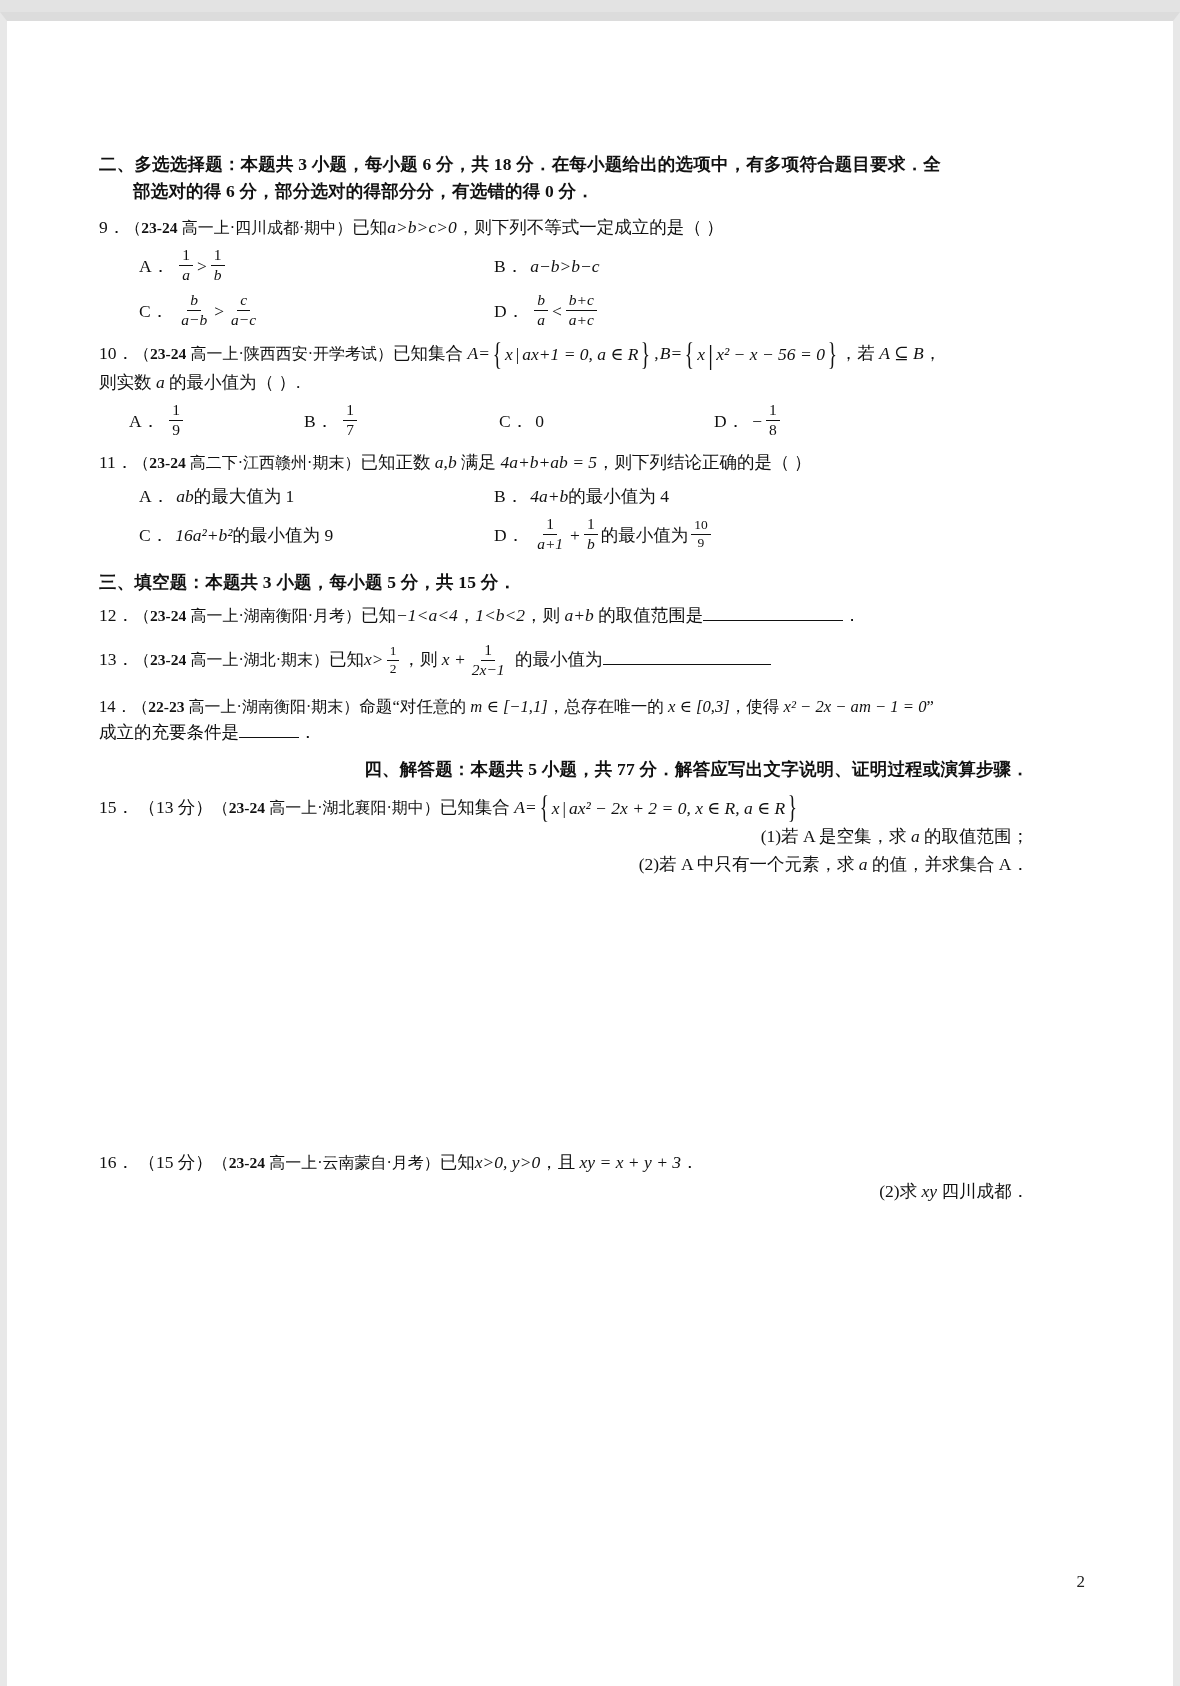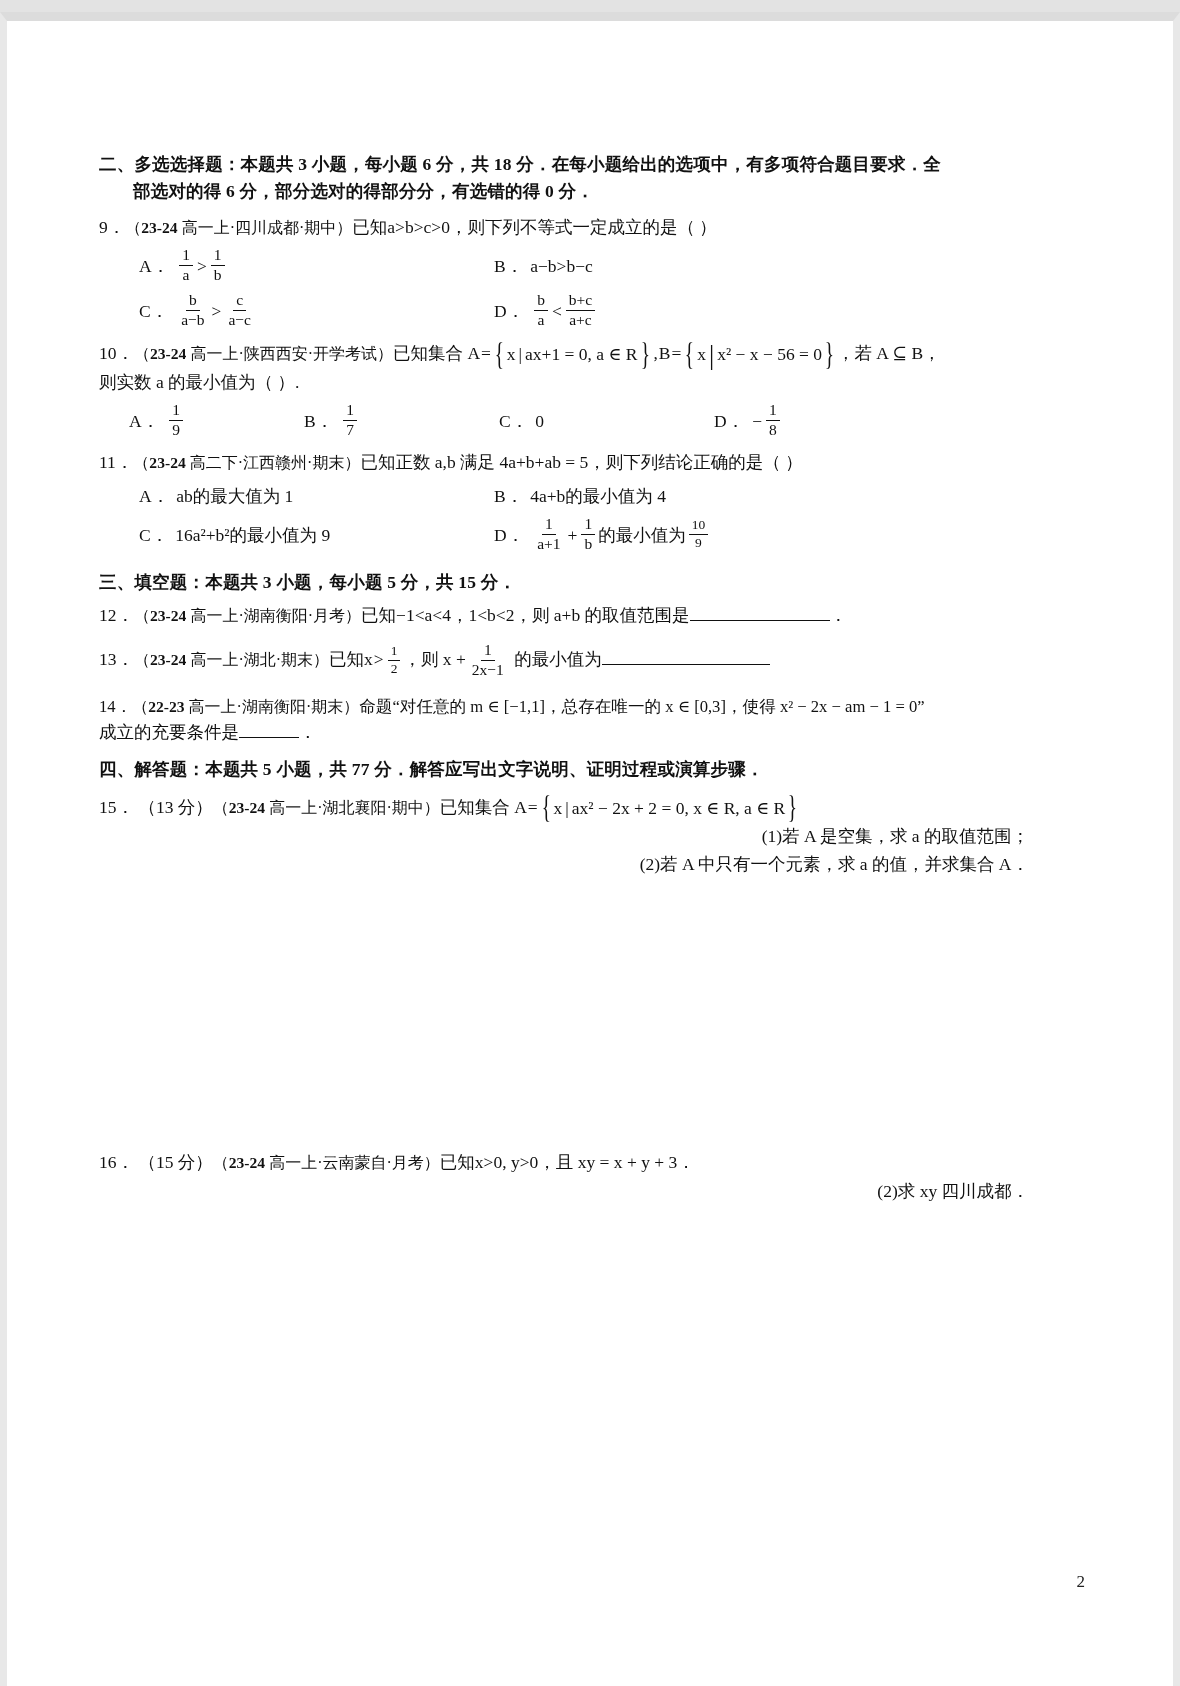--- a/index.html
+++ b/index.html
@@ -73,21 +73,21 @@
 
   .opts-4 { padding-left: 30px; }
   .opts-4 .opt:nth-child(1) { width: 175px; }
   .opts-4 .opt:nth-child(2) { width: 195px; }
   .opts-4 .opt:nth-child(3) { width: 215px; }
   .opts-4 .opt:nth-child(4) { width: 180px; }
 
   .subq { display: block; margin-top: 1px; text-align: right; }
 
   
-  .m { font-family: "Liberation Serif","DejaVu Serif",serif; }
+  .m { font-family: "Liberation Serif","DejaVu Serif",serif; font-style: italic; }
   .mr { font-style: normal; }
   .op { font-style: normal; padding: 0 1px; }
 
   .frac {
     display: inline-flex;
     flex-direction: column;
     align-items: center;
     vertical-align: middle;
     margin: 0 3px;
     position: relative;
@@ -300,21 +300,21 @@
             <span class="den m">2x−1</span>
           </span><span> 的最小值为</span><span class="blank-l"></span>
     </div>
 
     <div class="q" style="margin-top:13px; font-size:16.6px;">
       <span class="q-num">14．</span><span class="src"><span>（</span><b>22-23</b><span> 高一上·湖南衡阳·期末）</span></span><span>命题“对任意的 </span><span class="m">m ∈ [−1,1]</span><span>，总存在唯一的 </span><span class="m">x ∈ [0,3]</span><span>，使得 </span><span class="m">x² − 2x − am − 1 = 0</span><span>”</span>
 
       <span class="q-line" style="font-size:17.5px;"><span>成立的充要条件是</span><span class="blank-s"></span><span>．</span></span>
     </div>
 
-    <div class="sec-head" style="margin-top:9px;">
+    <div class="sec-head" style="margin-top:9px;text-align:right;">
       <span>四、解答题：本题共 5 小题，共 77 分．解答应写出文字说明、证明过程或演算步骤．</span>
     </div>
 
     <div class="q" style="margin-top:11px;">
       <span class="q-num">15．</span>
       <span>（13 分）</span><span class="src"><span>（</span><b>23-24</b><span> 高一上·湖北襄阳·期中）</span></span><span>已知集合 </span><span class="m">A</span><span class="op">=</span><span class="brace-set">
             <span class="bc">{</span>
             <span class="m">x</span>
             <span class="bar">|</span>
             <span class="m">ax² − 2x + 2 = 0, x ∈ R, a ∈ R</span>

